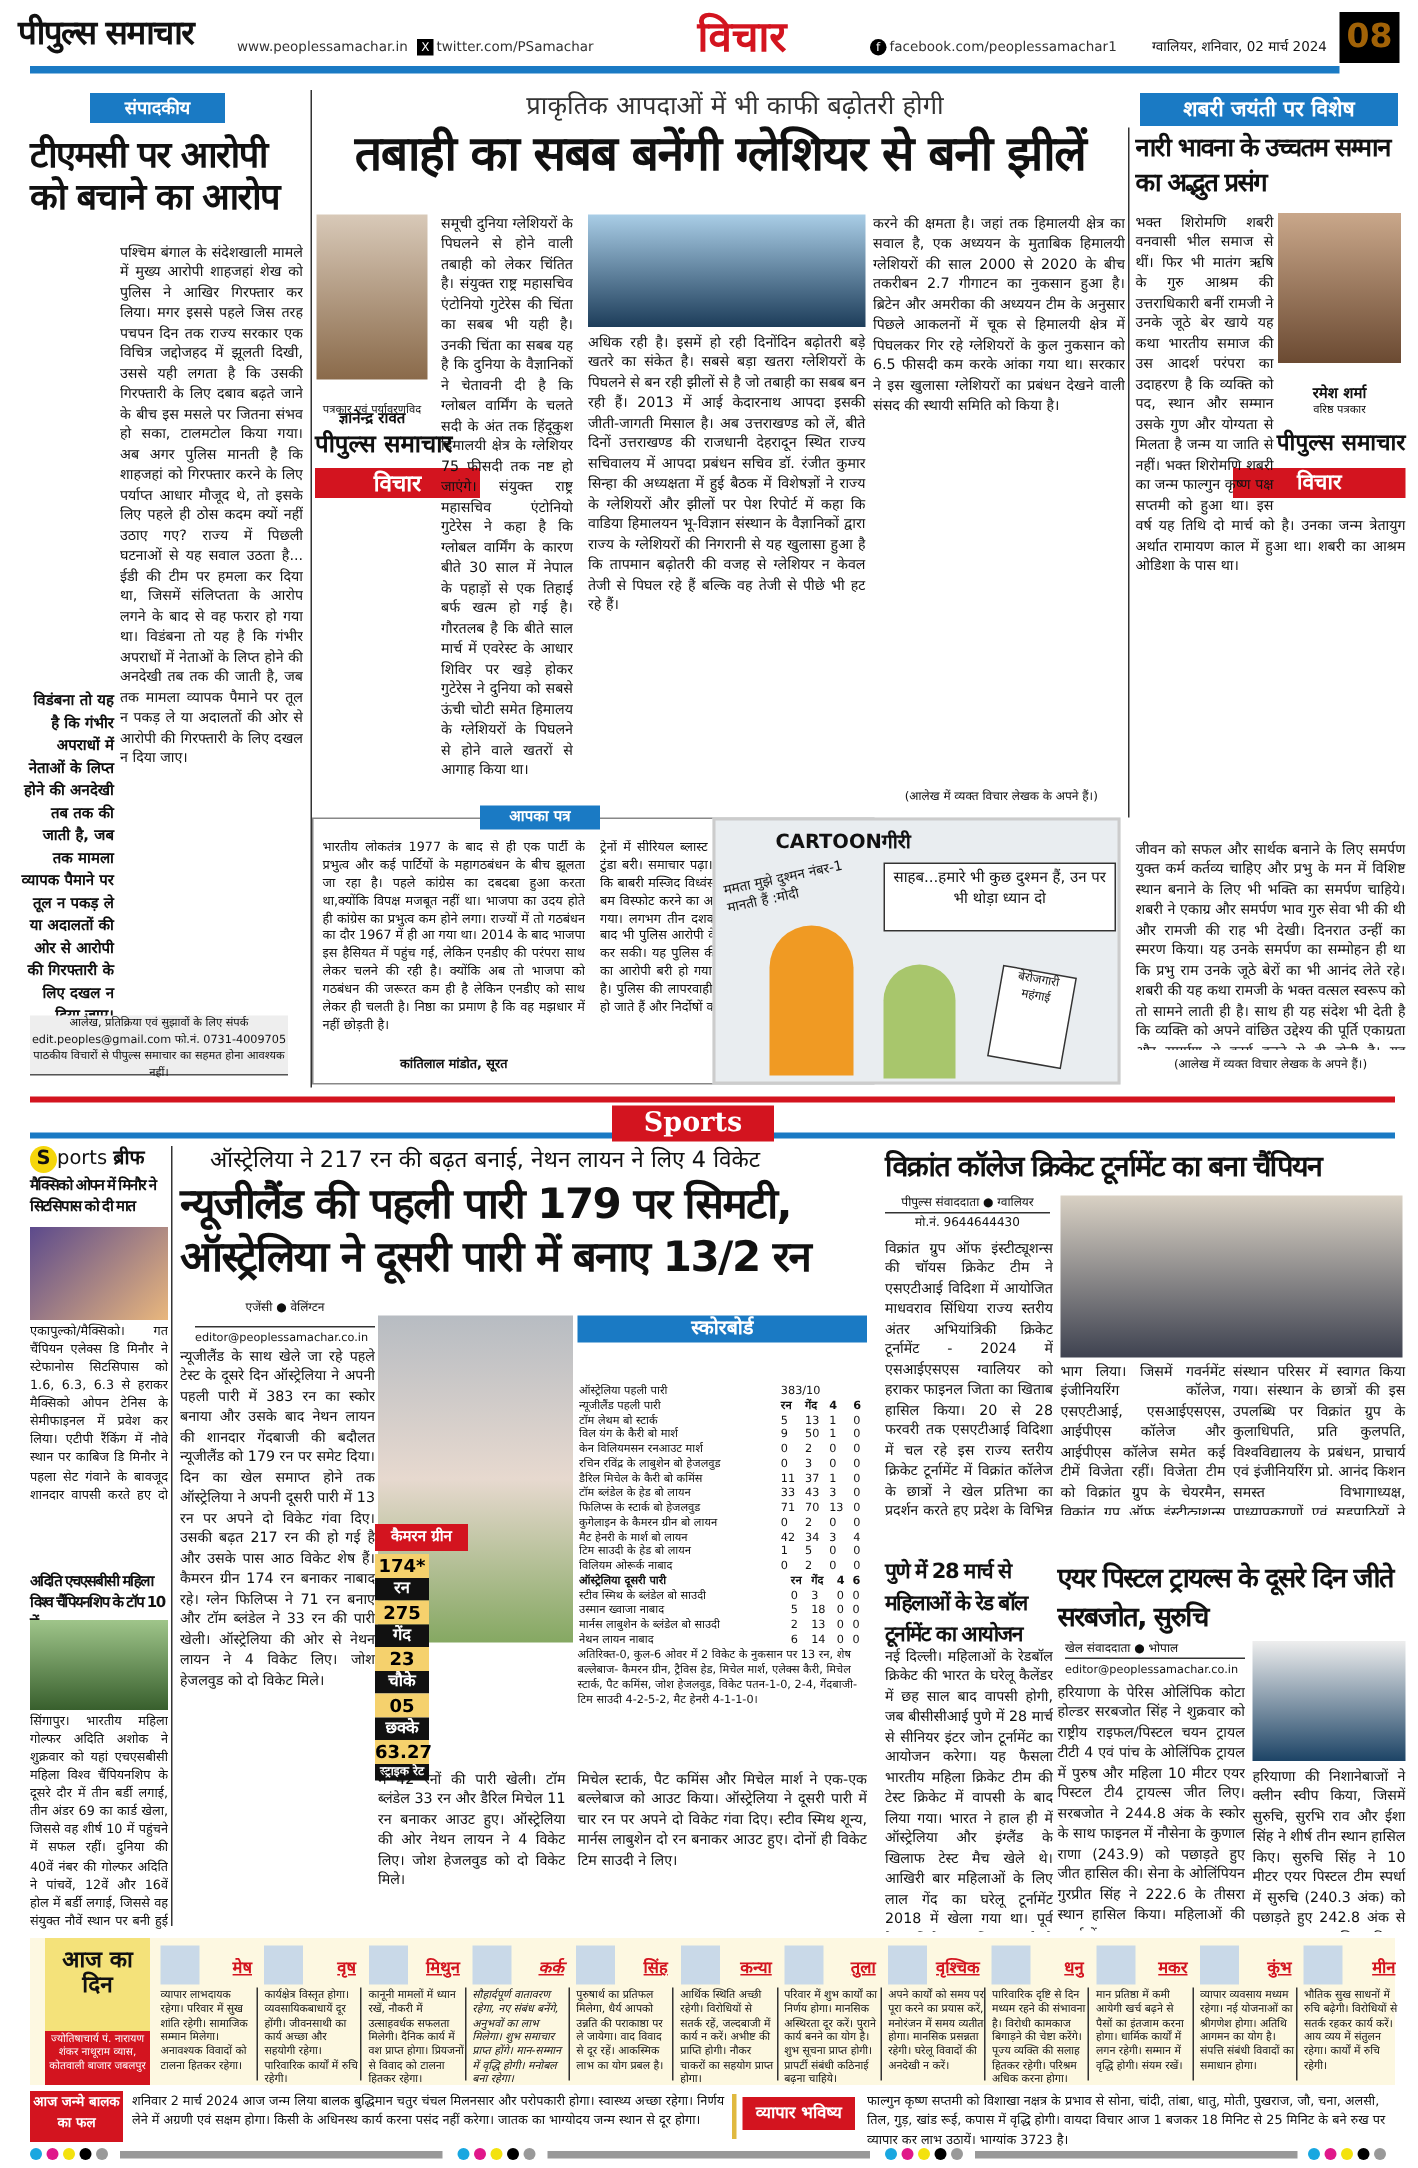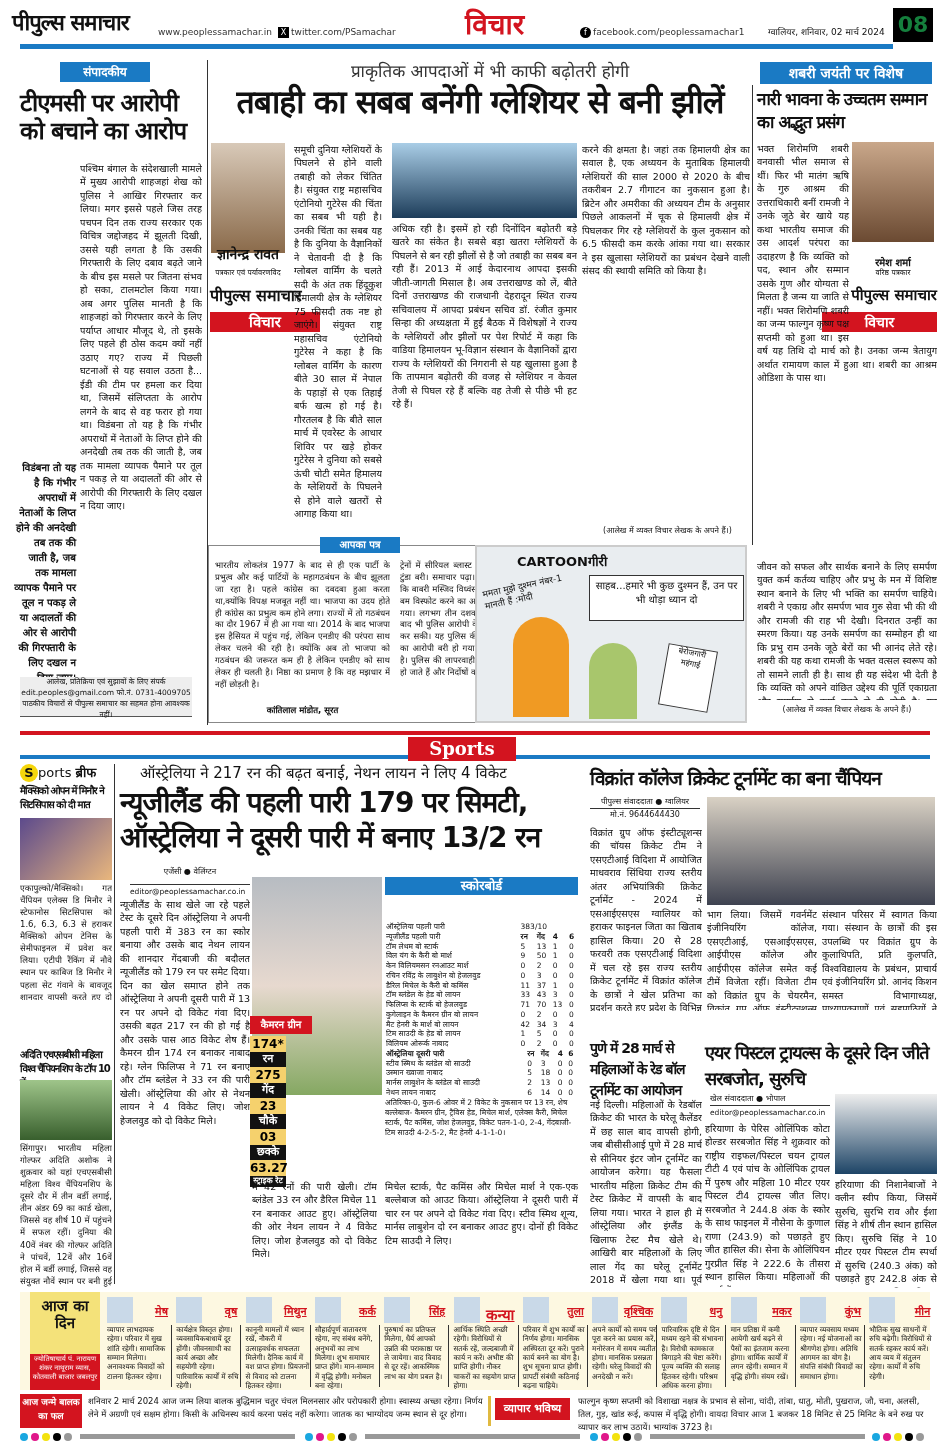--- a/index.html
+++ b/index.html
@@ -7,21 +7,21 @@
 .abs{position:absolute}
 .masthead{left:0;top:0;width:945px;height:44px}
 .logo{left:12px;top:8px;font-size:22px;font-weight:bold;font-family:"DejaVu Serif",serif;letter-spacing:-1px}
 .site{left:158px;top:26px;font-size:9px;color:#333}
 .tw{left:278px;top:26px;font-size:9px;color:#333}
 .tw .ic{display:inline-block;width:11px;height:11px;background:#000;color:#fff;font-size:8px;text-align:center;line-height:11px;margin-right:2px}
 .vichar{left:465px;top:6px;font-size:28px;font-weight:bold;color:#d3141f}
 .fb{left:580px;top:26px;font-size:9px;color:#333}
 .fb .ic{display:inline-block;width:11px;height:11px;border-radius:50%;background:#000;color:#fff;font-size:8px;text-align:center;line-height:11px;margin-right:2px}
 .date{left:768px;top:26px;font-size:9px}
-.pageno{left:893px;top:8px;width:40px;height:34px;background:#000;color:#15803d;font-size:22px;font-weight:bold;text-align:center;line-height:34px}
+.pageno{left:893px;top:8px;width:40px;height:34px;background:#000;color:#a16207;font-size:22px;font-weight:bold;text-align:center;line-height:34px}
 .blueline{left:20px;top:44px;width:873px;height:5px;background:#1a7ac4}
 .tag{background:#1a7ac4;color:#fff;font-weight:bold;text-align:center}
 .hl{font-weight:bold;font-family:"DejaVu Sans",sans-serif;letter-spacing:-1px;line-height:1.15}
 .col{text-align:justify;font-size:9.5px;line-height:1.42;overflow:hidden}
 .photo{background:#888}
 .sep-v{background:#333;width:1px}
 .box{border:1px solid #555}
 table.sc{border-collapse:collapse;width:100%;font-size:7.5px}
 table.sc td{padding:0 1px;line-height:1.3}
 .stat{background:#f5d16d;color:#000;text-align:center;font-weight:bold;font-size:12px}
@@ -53,21 +53,21 @@
 <div class="abs" style="left:20px;top:677px;width:172px;height:40px;background:#eee;font-size:7.5px;text-align:center;line-height:1.45;border-bottom:1px solid #555">
   <div>आलेख, प्रतिक्रिया एवं सुझावों के लिए संपर्क</div>
   <div>edit.peoples@gmail.com फो.नं. 0731-4009705</div>
   <div>पाठकीय विचारों से पीपुल्स समाचार का सहमत होना आवश्यक नहीं।</div>
 </div>
 <div class="abs sep-v" style="left:207px;top:60px;height:665px"></div>
 
 <div class="abs" style="left:310px;top:60px;width:360px;font-size:17px;color:#333;text-align:center">प्राकृतिक आपदाओं में भी काफी बढ़ोतरी होगी</div>
 <div class="abs hl" style="left:210px;top:84px;width:540px;font-size:32px;text-align:center">तबाही का सबब बनेंगी ग्लेशियर से बनी झीलें</div>
 <div class="abs photo" style="left:211px;top:143px;width:74px;height:110px;background:linear-gradient(#d8c9b8,#8a6a4a)"></div>
-<div class="abs" style="left:211px;top:245px;width:74px;text-align:center;font-size:14px;font-weight:bold">ज्ञानेन्द्र रावत</div>
+<div class="abs" style="left:211px;top:273px;width:74px;text-align:center;font-size:10px;font-weight:bold">ज्ञानेन्द्र रावत</div>
 <div class="abs" style="left:205px;top:268px;width:86px;text-align:center;font-size:7.5px">पत्रकार एवं पर्यावरणविद</div>
 <div class="abs" style="left:210px;top:285px;width:110px;font-size:16px;font-weight:bold;font-family:'DejaVu Serif',serif">पीपुल्स समाचार</div>
 <div class="abs" style="left:210px;top:312px;width:110px;height:20px;background:#d3141f;color:#fff;font-size:15px;font-weight:bold;text-align:center;line-height:20px">विचार</div>
 <div class="abs col" style="left:290px;top:143px;width:92px;height:395px;padding-left:4px">समूची दुनिया ग्लेशियरों के पिघलने से होने वाली तबाही को लेकर चिंतित है। संयुक्त राष्ट्र महासचिव एंटोनियो गुटेरेस की चिंता का सबब भी यही है। उनकी चिंता का सबब यह है कि दुनिया के वैज्ञानिकों ने चेतावनी दी है कि ग्लोबल वार्मिंग के चलते सदी के अंत तक हिंदूकुश हिमालयी क्षेत्र के ग्लेशियर 75 फीसदी तक नष्ट हो जाएंगे। संयुक्त राष्ट्र महासचिव एंटोनियो गुटेरेस ने कहा है कि ग्लोबल वार्मिंग के कारण बीते 30 साल में नेपाल के पहाड़ों से एक तिहाई बर्फ खत्म हो गई है। गौरतलब है कि बीते साल मार्च में एवरेस्ट के आधार शिविर पर खड़े होकर गुटेरेस ने दुनिया को सबसे ऊंची चोटी समेत हिमालय के ग्लेशियरों के पिघलने से होने वाले खतरों से आगाह किया था।</div>
 <div class="abs photo" style="left:392px;top:143px;width:185px;height:75px;background:linear-gradient(#a9cde6,#1d3d5a)"></div>
 <div class="abs col" style="left:392px;top:222px;width:185px;height:315px">अधिक रही है। इसमें हो रही दिनोंदिन बढ़ोतरी बड़े खतरे का संकेत है। सबसे बड़ा खतरा ग्लेशियरों के पिघलने से बन रही झीलों से है जो तबाही का सबब बन रही हैं। 2013 में आई केदारनाथ आपदा इसकी जीती-जागती मिसाल है। अब उत्तराखण्ड को लें, बीते दिनों उत्तराखण्ड की राजधानी देहरादून स्थित राज्य सचिवालय में आपदा प्रबंधन सचिव डॉ. रंजीत कुमार सिन्हा की अध्यक्षता में हुई बैठक में विशेषज्ञों ने राज्य के ग्लेशियरों और झीलों पर पेश रिपोर्ट में कहा कि वाडिया हिमालयन भू-विज्ञान संस्थान के वैज्ञानिकों द्वारा राज्य के ग्लेशियरों की निगरानी से यह खुलासा हुआ है कि तापमान बढ़ोतरी की वजह से ग्लेशियर न केवल तेजी से पिघल रहे हैं बल्कि वह तेजी से पीछे भी हट रहे हैं।</div>
 <div class="abs col" style="left:582px;top:143px;width:168px;height:380px">करने की क्षमता है। जहां तक हिमालयी क्षेत्र का सवाल है, एक अध्ययन के मुताबिक हिमालयी ग्लेशियरों की साल 2000 से 2020 के बीच तकरीबन 2.7 गीगाटन का नुकसान हुआ है। ब्रिटेन और अमरीका की अध्ययन टीम के अनुसार पिछले आकलनों में चूक से हिमालयी क्षेत्र में पिघलकर गिर रहे ग्लेशियरों के कुल नुकसान को 6.5 फीसदी कम करके आंका गया था। सरकार ने इस खुलासा ग्लेशियरों का प्रबंधन देखने वाली संसद की स्थायी समिति को किया है।</div>
 <div class="abs" style="left:585px;top:526px;width:165px;font-size:8px;text-align:center">(आलेख में व्यक्त विचार लेखक के अपने हैं।)</div>
 
 <div class="abs sep-v" style="left:752px;top:85px;height:460px"></div>
@@ -124,21 +124,21 @@
 <div class="abs col" style="left:120px;top:898px;width:130px;height:390px">न्यूजीलैंड के साथ खेले जा रहे पहले टेस्ट के दूसरे दिन ऑस्ट्रेलिया ने अपनी पहली पारी में 383 रन का स्कोर बनाया और उसके बाद नेथन लायन की शानदार गेंदबाजी की बदौलत न्यूजीलैंड को 179 रन पर समेट दिया। दिन का खेल समाप्त होने तक ऑस्ट्रेलिया ने अपनी दूसरी पारी में 13 रन पर अपने दो विकेट गंवा दिए। उसकी बढ़त 217 रन की हो गई है और उसके पास आठ विकेट शेष हैं। कैमरन ग्रीन 174 रन बनाकर नाबाद रहे। ग्लेन फिलिप्स ने 71 रन बनाए और टॉम ब्लंडेल ने 33 रन की पारी खेली। ऑस्ट्रेलिया की ओर से नेथन लायन ने 4 विकेट लिए। जोश हेजलवुड को दो विकेट मिले।</div>
 <div class="abs photo" style="left:252px;top:877px;width:130px;height:218px;background:linear-gradient(#b7bcc2 0%,#e7d9cf 50%,#85a862 100%)"></div>
 <div class="abs" style="left:250px;top:1016px;width:62px;height:18px;background:#d3141f;color:#fff;font-size:10px;font-weight:bold;text-align:center;line-height:18px">कैमरन ग्रीन</div>
 <div class="abs" style="left:250px;top:1036px;width:36px" id="stats">
     <div class="stat">174*</div>
     <div class="statl">रन</div>
     <div class="stat">275</div>
     <div class="statl">गेंद</div>
     <div class="stat">23</div>
     <div class="statl">चौके</div>
-    <div class="stat">03</div>
+    <div class="stat">05</div>
     <div class="statl">छक्के</div>
     <div class="stat">63.27</div>
     <div class="statl" style="font-size: 8px;">स्ट्राइक रेट</div>
   </div>
 <div class="abs col" style="left:252px;top:1180px;width:125px;height:106px">में 42 रनों की पारी खेली। टॉम ब्लंडेल 33 रन और डैरिल मिचेल 11 रन बनाकर आउट हुए। ऑस्ट्रेलिया की ओर नेथन लायन ने 4 विकेट लिए। जोश हेजलवुड को दो विकेट मिले।</div>
 
 <div class="abs" style="left:385px;top:877px;width:193px;height:18px;background:#1a7ac4;color:#fff;font-size:13px;font-weight:bold;text-align:center;line-height:18px">स्कोरबोर्ड</div>
 <div class="abs" style="left:385px;top:922px;width:193px">
   <table class="sc">
     <tbody>
@@ -312,35 +312,35 @@
       <div class="nm" style="font-size:11px">वृष</div>
       <div class="tx" style="width:64px;font-size:7.2px">कार्यक्षेत्र विस्तृत होगा। व्यवसायिकबाधायें दूर होंगी। जीवनसाथी का कार्य अच्छा और सहयोगी रहेगा। पारिवारिक कार्यों में रुचि रहेगी।</div>
       <div style="position:absolute;right:0;top:28px;width:1px;height:62px;background:#333"></div>
     </div>
     <div class="rashi" style="left: 242.6px; width: 68px;">
       <div class="ico" style="width:26px"></div>
       <div class="nm" style="font-size:11px">मिथुन</div>
       <div class="tx" style="width:64px;font-size:7.2px">कानूनी मामलों में ध्यान रखें, नौकरी में उत्साहवर्धक सफलता मिलेगी। दैनिक कार्य में वश प्राप्त होगा। प्रियजनों से विवाद को टालना हितकर रहेगा।</div>
       <div style="position:absolute;right:0;top:28px;width:1px;height:62px;background:#333"></div>
     </div>
-    <div class="rashi" style="left: 311.9px; width: 68px;">
+    <div class="rashi" style="left: 311.9px; width: 68px; font-style: italic;">
       <div class="ico" style="width:26px"></div>
       <div class="nm" style="font-size:11px">कर्क</div>
       <div class="tx" style="width:64px;font-size:7.2px">सौहार्दपूर्ण वातावरण रहेगा, नए संबंध बनेंगे, अनुभवों का लाभ मिलेगा। शुभ समाचार प्राप्त होंगे। मान-सम्मान में वृद्धि होगी। मनोबल बना रहेगा।</div>
       <div style="position:absolute;right:0;top:28px;width:1px;height:62px;background:#333"></div>
     </div>
     <div class="rashi" style="left: 381.2px; width: 68px;">
       <div class="ico" style="width:26px"></div>
       <div class="nm" style="font-size:11px">सिंह</div>
       <div class="tx" style="width:64px;font-size:7.2px">पुरुषार्थ का प्रतिफल मिलेगा, धैर्य आपको उन्नति की पराकाष्ठा पर ले जायेगा। वाद विवाद से दूर रहें। आकस्मिक लाभ का योग प्रबल है।</div>
       <div style="position:absolute;right:0;top:28px;width:1px;height:62px;background:#333"></div>
     </div>
     <div class="rashi" style="left: 450.5px; width: 68px;">
       <div class="ico" style="width:26px"></div>
-      <div class="nm" style="font-size:15px">कन्या</div>
+      <div class="nm" style="font-size:11px">कन्या</div>
       <div class="tx" style="width:64px;font-size:7.2px">आर्थिक स्थिति अच्छी रहेगी। विरोधियों से सतर्क रहें, जल्दबाजी में कार्य न करें। अभीष्ट की प्राप्ति होगी। नौकर चाकरों का सहयोग प्राप्त होगा।</div>
       <div style="position:absolute;right:0;top:28px;width:1px;height:62px;background:#333"></div>
     </div>
     <div class="rashi" style="left: 519.8px; width: 68px;">
       <div class="ico" style="width:26px"></div>
       <div class="nm" style="font-size:11px">तुला</div>
       <div class="tx" style="width:64px;font-size:7.2px">परिवार में शुभ कार्यों का निर्णय होगा। मानसिक अस्थिरता दूर करें। पुराने कार्य बनने का योग है। शुभ सूचना प्राप्त होगी। प्रापर्टी संबंधी कठिनाई बढ़ना चाहिये।</div>
       <div style="position:absolute;right:0;top:28px;width:1px;height:62px;background:#333"></div>
     </div>
     <div class="rashi" style="left: 589.1px; width: 68px;">

